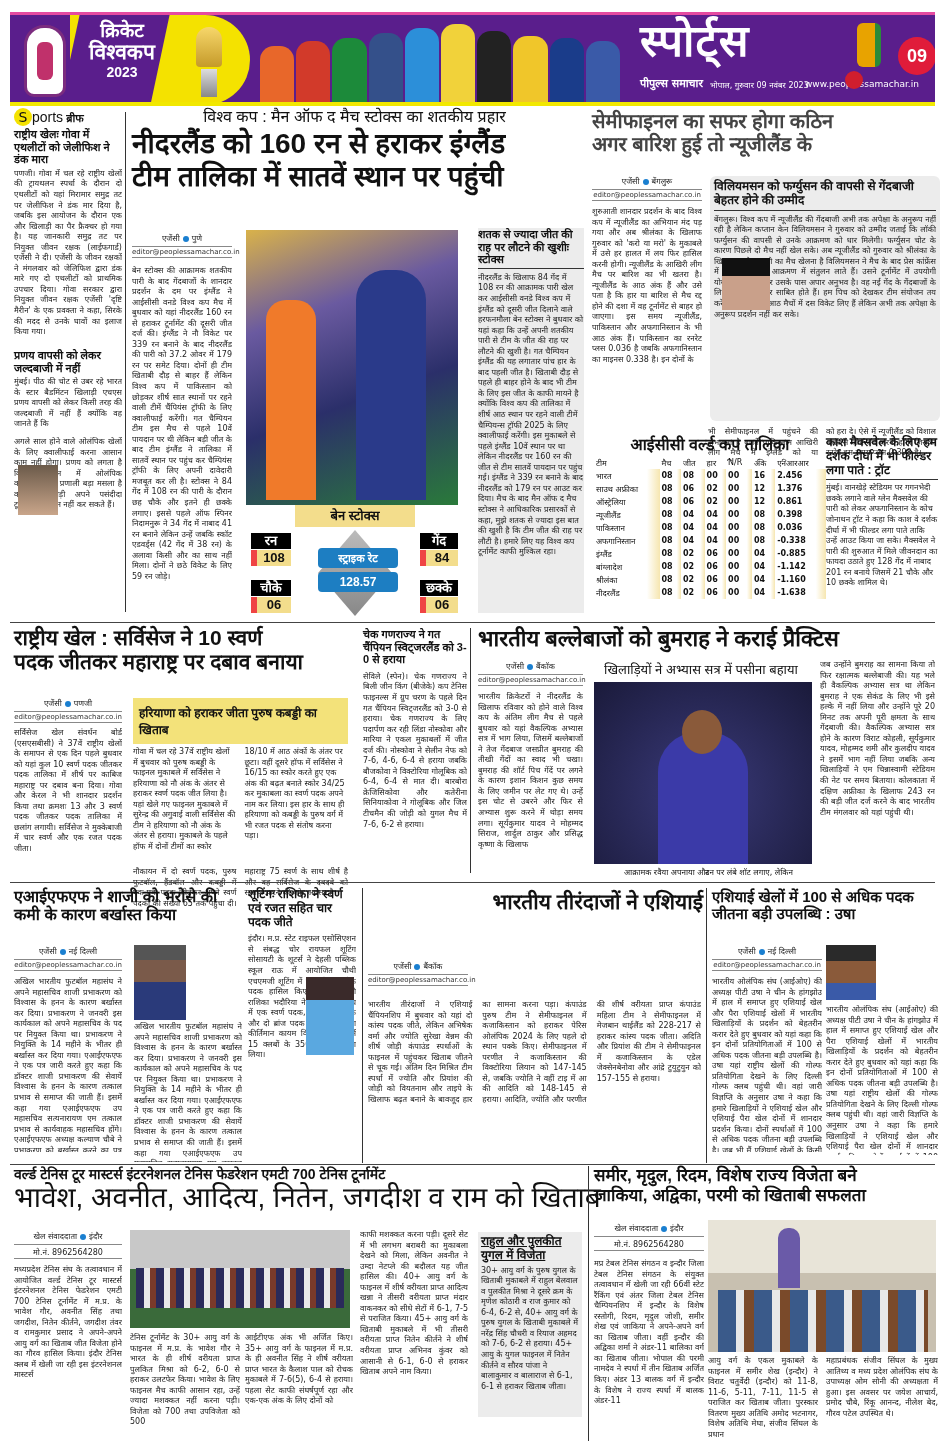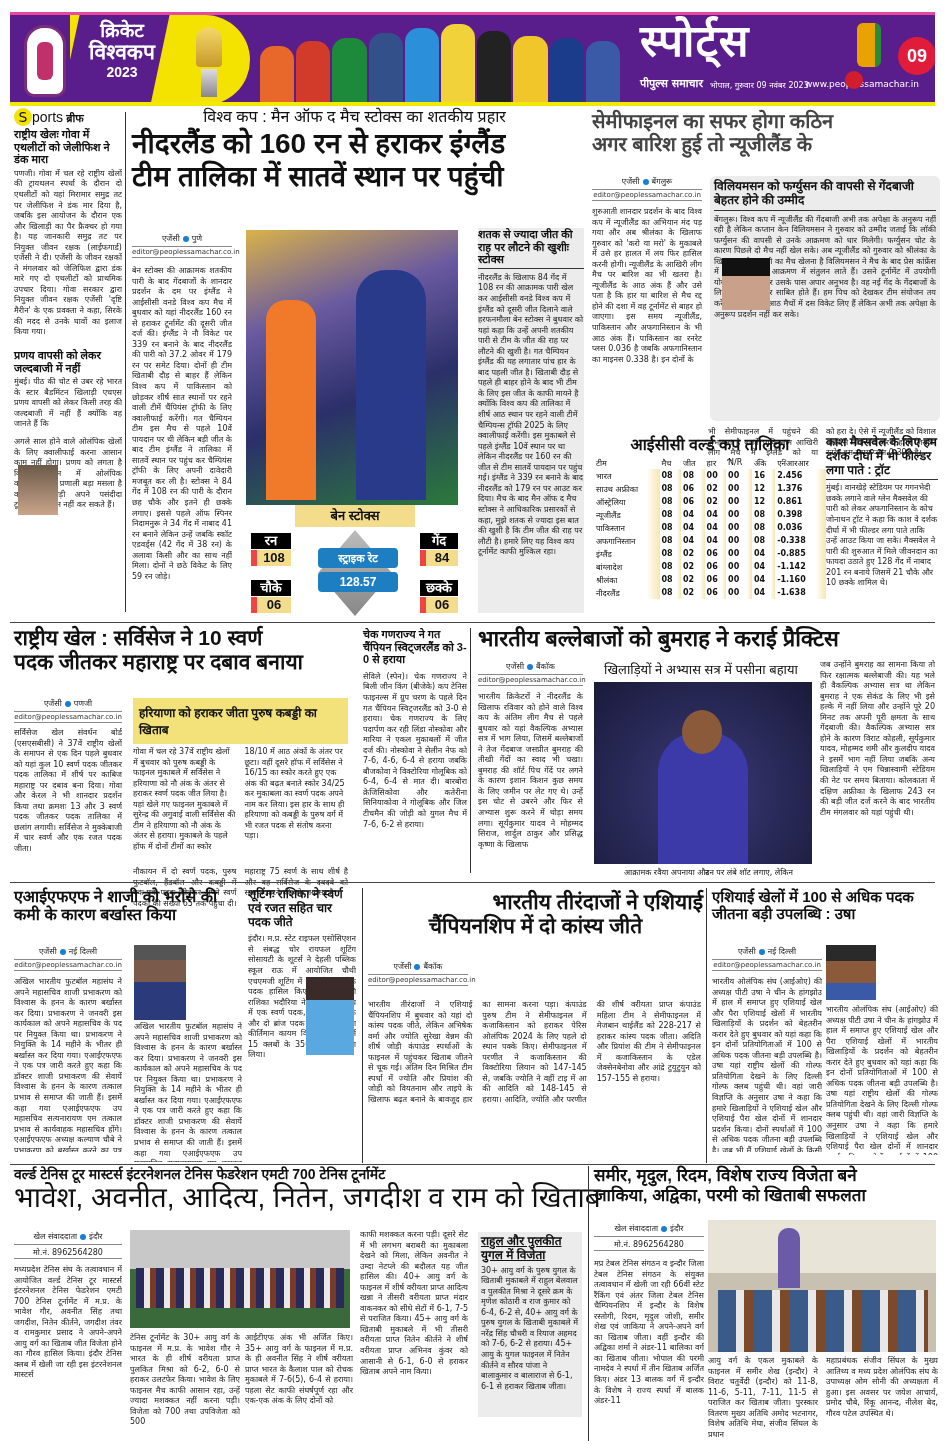--- a/index.html
+++ b/index.html
@@ -327,21 +327,20 @@
 
 <div class="abs" style="left:248px;top:888px;width:108px">
   <div class="hd" style="font-size:12px">शूटिंगः राशिका ने स्वर्ण एवं रजत सहित चार पदक जीते</div>
   <div class="body" style="margin-top:5px;height:210px;overflow:hidden">इंदौर। म.प्र. स्टेट राइफल एसोसिएशन से संबद्ध चोर रायफल शूटिंग सोसायटी के शूटर्स ने देहली पब्लिक स्कूल राऊ में आयोजित चौथी एचएमजी शूटिंग में भाग लेकर अनेक पदक हासिल किए। सोसायटी की राशिका भदौरिया ने इस चैंपियनशिप में एक स्वर्ण पदक, एक रजत पदक और दो ब्रांज पदक हासिल कर नया कीर्तिमान कायम किया है। स्पर्धा में 15 क्लबों के 350 शूटरों ने भाग लिया।</div>
 </div>
 <div class="photo" style="left:306px;top:977px;width:48px;height:78px;background:linear-gradient(#3a2a2a 0 30%,#5aa8e0 30%)"></div>
 <div class="vline" style="left:362px;top:888px;height:275px"></div>
 
 <div class="abs" style="left:368px;top:890px;width:335px">
   <div class="hd" style="font-size:21px;text-align:right;white-space:nowrap">भारतीय तीरंदाजों ने एशियाई</div>
-  <div class="hd" style="font-size:21px;text-align:center;white-space:nowrap">चैंपियनशिप में दो कांस्य जीते</div>
 </div>
 <div class="abs" style="left:368px;top:960px;width:100px">
   <div class="byl"><span>एजेंसी</span><span class="dot"></span><span>बैंकॉक</span></div>
   <div class="mail" style="margin-top:3px">editor@peoplessamachar.co.in</div>
 </div>
 <div class="abs" style="left:368px;top:1000px;width:333px;height:160px;overflow:hidden;column-count:3;column-gap:10px">
   <div class="body">भारतीय तीरंदाजों ने एशियाई चैंपियनशिप में बुधवार को यहां दो कांस्य पदक जीते, लेकिन अभिषेक वर्मा और ज्योति सुरेखा वेन्नम की शीर्ष जोड़ी कंपाउंड स्पर्धाओं के फाइनल में पहुंचकर खिताब जीतने से चूक गई। अंतिम दिन मिश्रित टीम स्पर्धा में ज्योति और प्रियांश की जोड़ी को वियतनाम और ताइपे के खिलाफ बढ़त बनाने के बावजूद हार का सामना करना पड़ा। कंपाउंड पुरुष टीम ने सेमीफाइनल में कजाकिस्तान को हराकर पेरिस ओलंपिक 2024 के लिए पहले दो स्थान पक्के किए। सेमीफाइनल में परणीत ने कजाकिस्तान की विक्टोरिया लियान को 147-145 से, जबकि ज्योति ने वहीं टाइ में आ की आदिति को 148-145 से हराया। आदिति, ज्योति और परणीत की शीर्ष वरीयता प्राप्त कंपाउंड महिला टीम ने सेमीफाइनल में मेजबान थाईलैंड को 228-217 से हराकर कांस्य पदक जीता। अदिति और प्रियांश की टीम ने सेमीफाइनल में कजाकिस्तान के एडेल जेक्सेनबेनोवा और आंद्रे टुयुटुयुन को 157-155 से हराया।</div>
 </div>
 <div class="vline" style="left:706px;top:888px;height:275px"></div>
 

